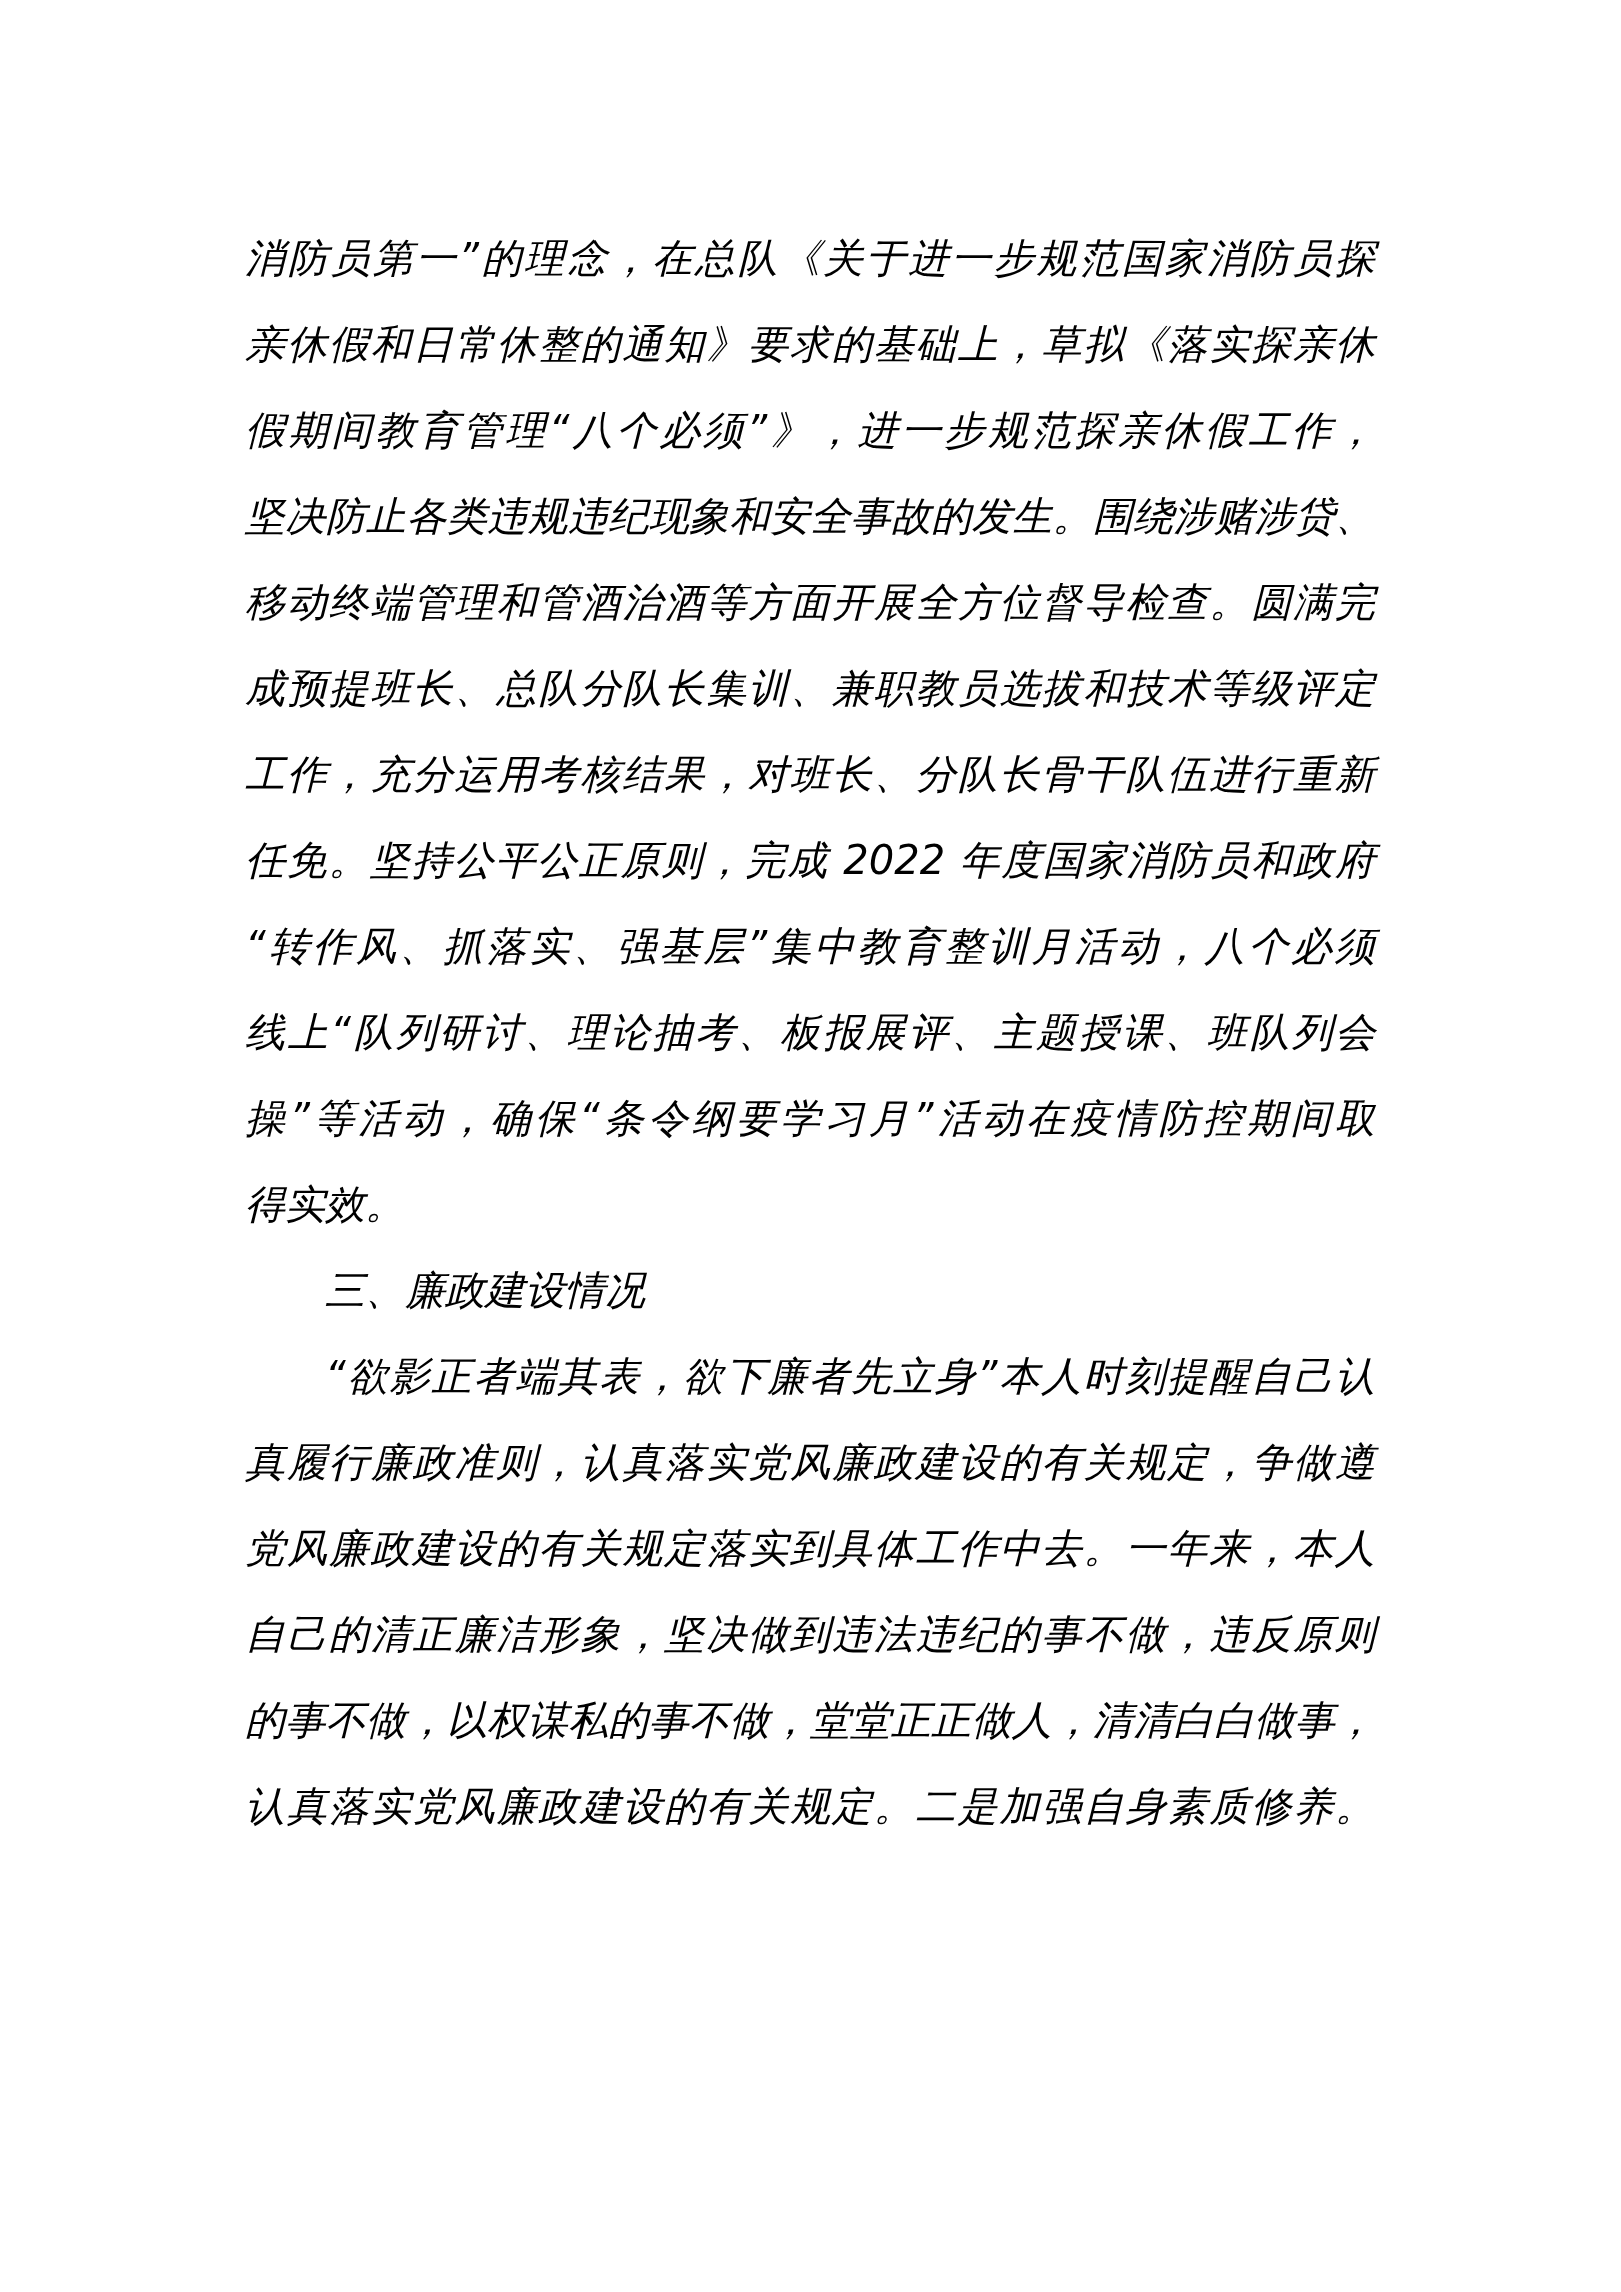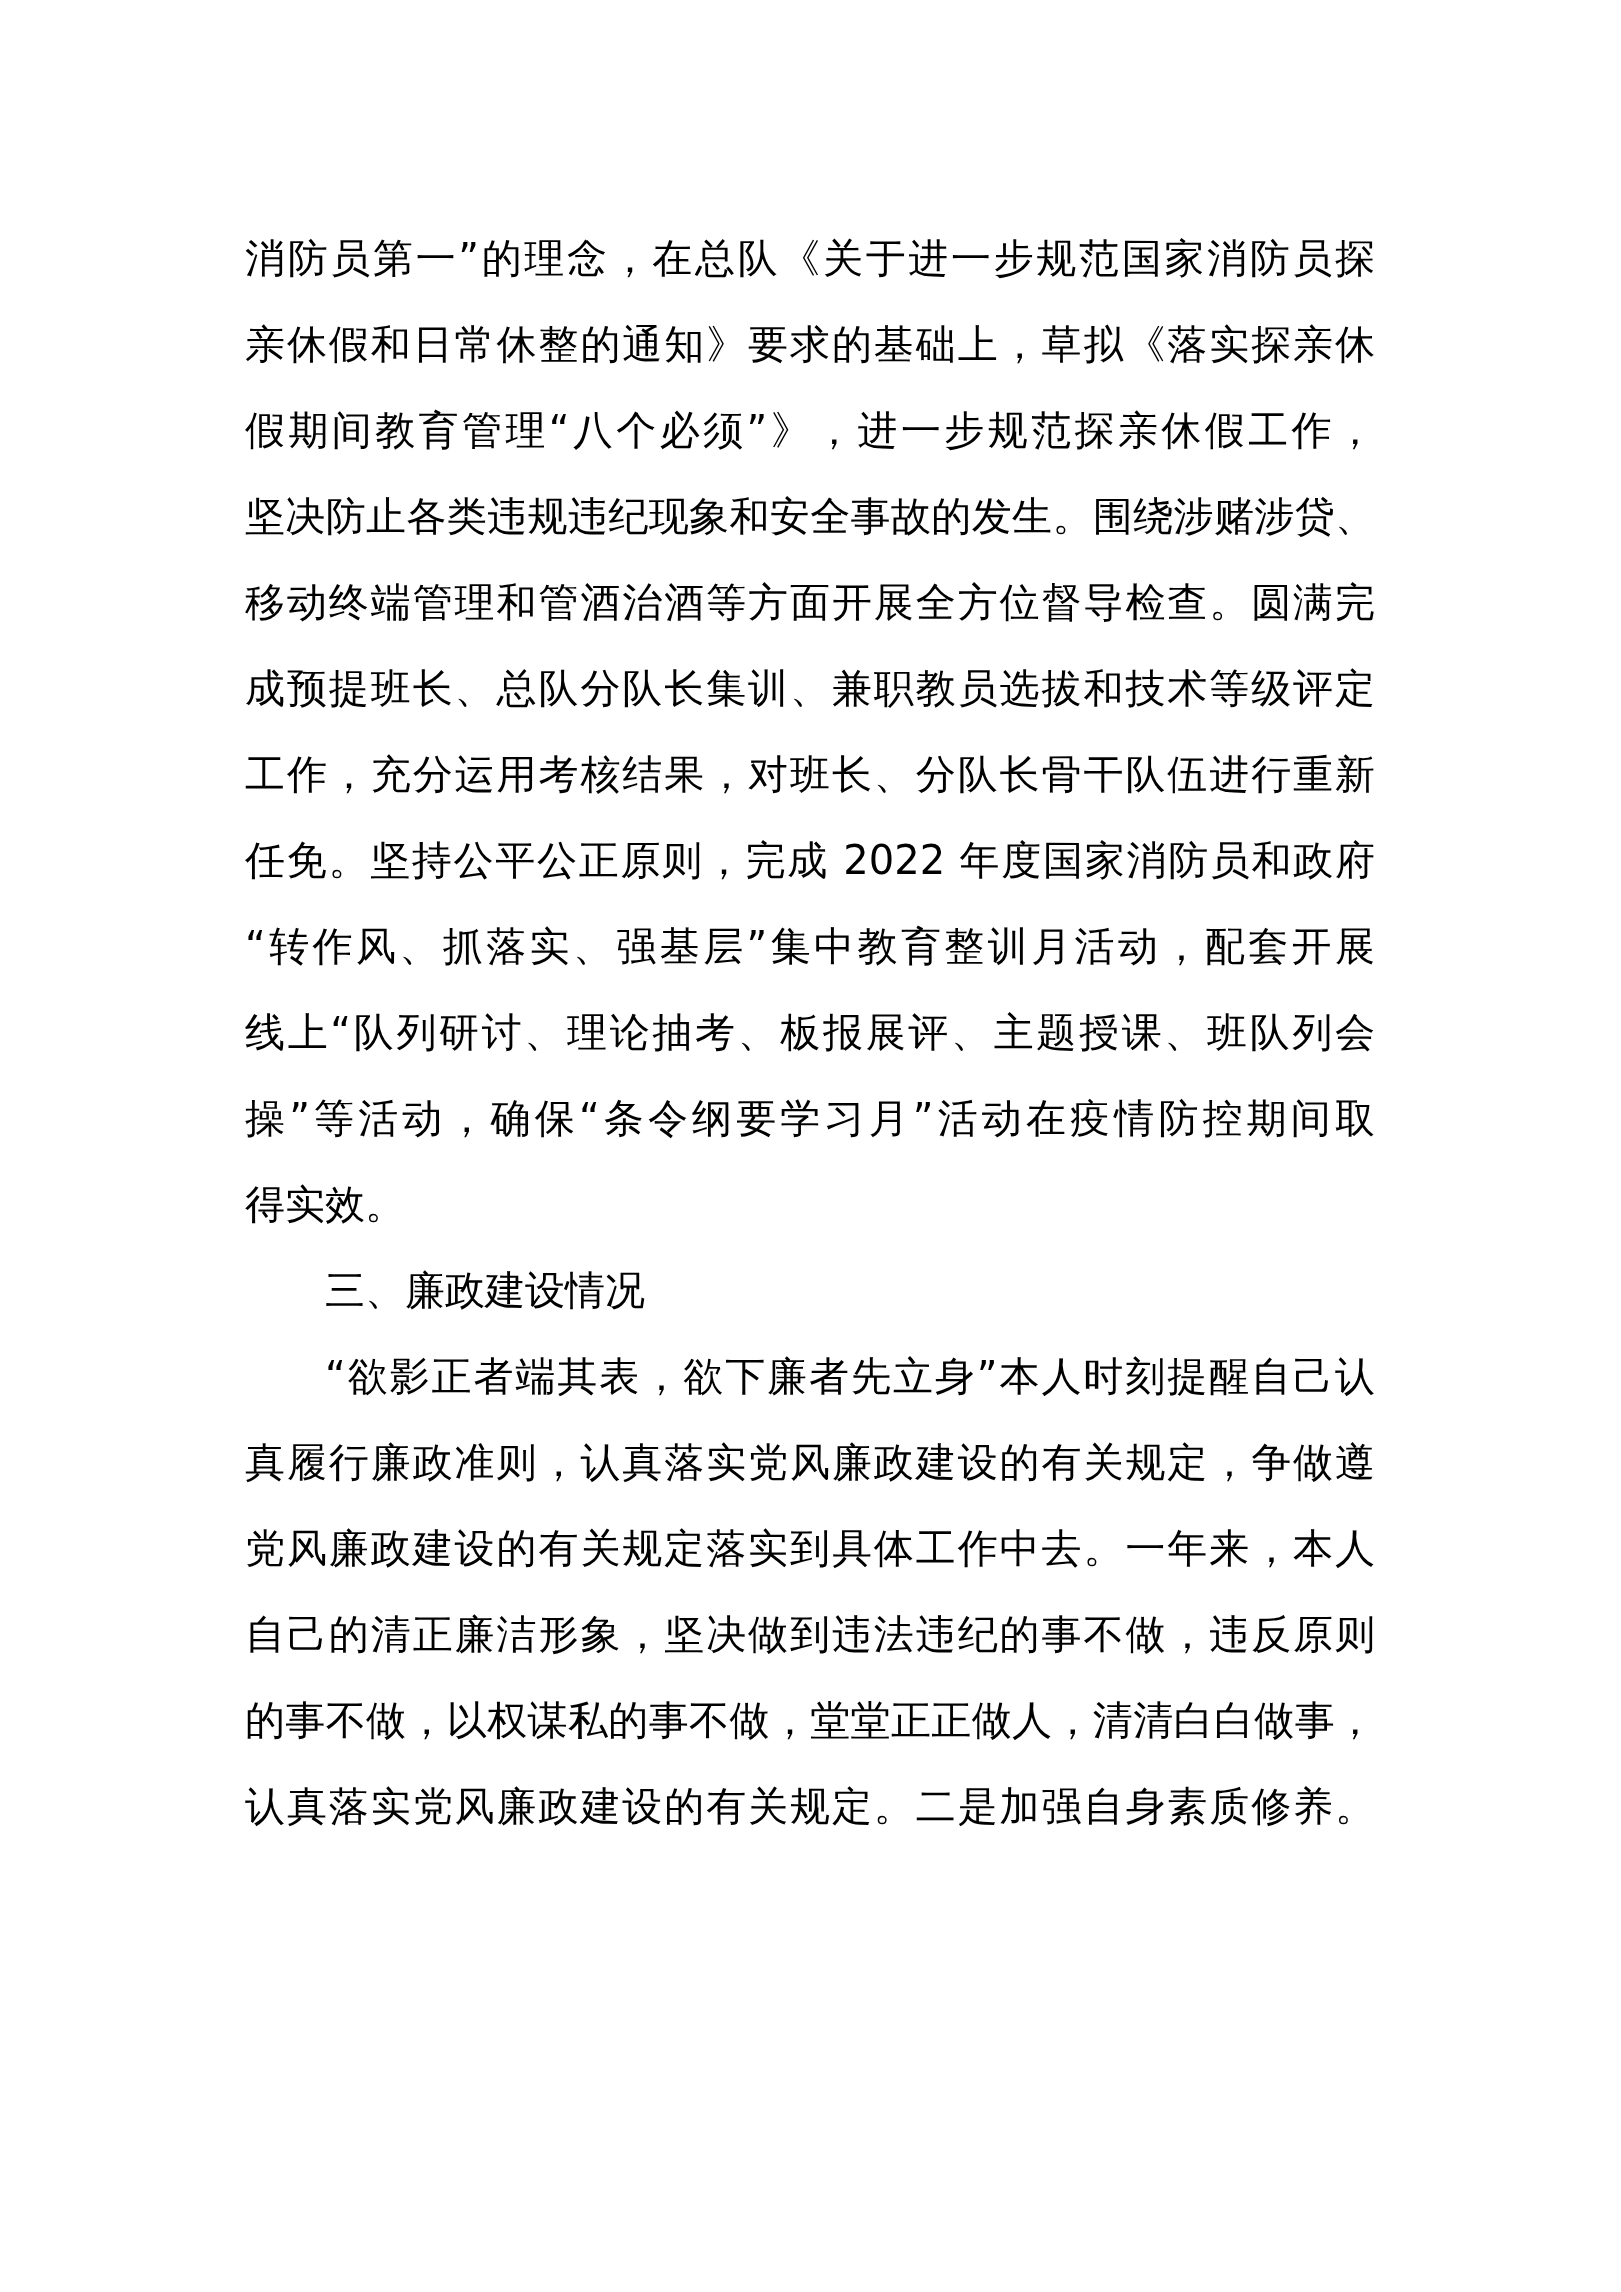--- a/index.html
+++ b/index.html
@@ -6,20 +6,21 @@
     margin: 0;
     padding: 0;
     background: #ffffff;
   }
   .page {
     position: relative;
     width: 1621px;
     height: 2120px;
     background: #ffffff;
     overflow: hidden;
+    font-style: italic;
   }
   .text-block {
     position: absolute;
     left: 245px;
     top: 215px;
     width: 1130px;
   }
   .line {
     font-family: "DejaVu Sans", sans-serif;
     font-size: 40px;
@@ -44,21 +45,21 @@
 <div class="page" style="background: rgb(255, 255, 255); color: rgb(0, 0, 0);">
   <div class="text-block" id="lines-container">
       <div class="line">消防员第一”的理念，在总队《关于进一步规范国家消防员探</div>
       <div class="line">亲休假和日常休整的通知》要求的基础上，草拟《落实探亲休</div>
       <div class="line">假期间教育管理“八个必须”》，进一步规范探亲休假工作，</div>
       <div class="line">坚决防止各类违规违纪现象和安全事故的发生。围绕涉赌涉贷、</div>
       <div class="line">移动终端管理和管酒治酒等方面开展全方位督导检查。圆满完</div>
       <div class="line">成预提班长、总队分队长集训、兼职教员选拔和技术等级评定</div>
       <div class="line">工作，充分运用考核结果，对班长、分队长骨干队伍进行重新</div>
       <div class="line">任免。坚持公平公正原则，完成 2022 年度国家消防员和政府</div>
-      <div class="line">“转作风、抓落实、强基层”集中教育整训月活动，配套开展</div>
+      <div class="line">“转作风、抓落实、强基层”集中教育整训月活动，八个必须</div>
       <div class="line">线上“队列研讨、理论抽考、板报展评、主题授课、班队列会</div>
       <div class="line">操”等活动，确保“条令纲要学习月”活动在疫情防控期间取</div>
       <div class="line nojustify">得实效。</div>
       <div class="line indent nojustify">三、廉政建设情况</div>
       <div class="line indent">“欲影正者端其表，欲下廉者先立身”本人时刻提醒自己认</div>
       <div class="line">真履行廉政准则，认真落实党风廉政建设的有关规定，争做遵</div>
       <div class="line">党风廉政建设的有关规定落实到具体工作中去。一年来，本人</div>
       <div class="line">自己的清正廉洁形象，坚决做到违法违纪的事不做，违反原则</div>
       <div class="line">的事不做，以权谋私的事不做，堂堂正正做人，清清白白做事，</div>
       <div class="line">认真落实党风廉政建设的有关规定。二是加强自身素质修养。</div>

